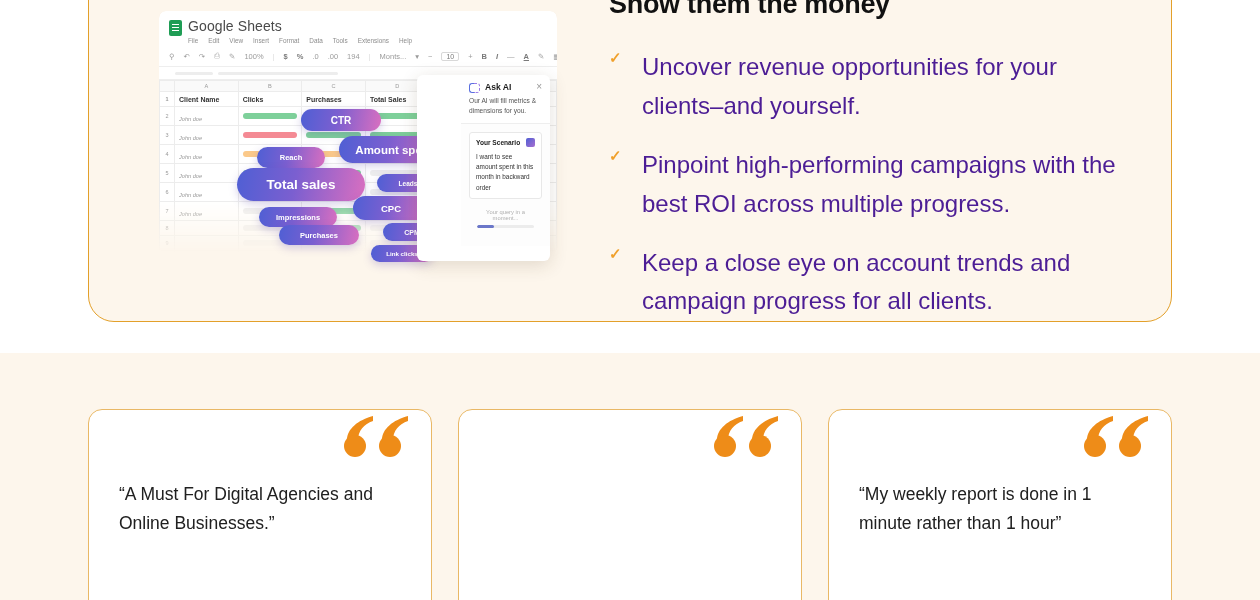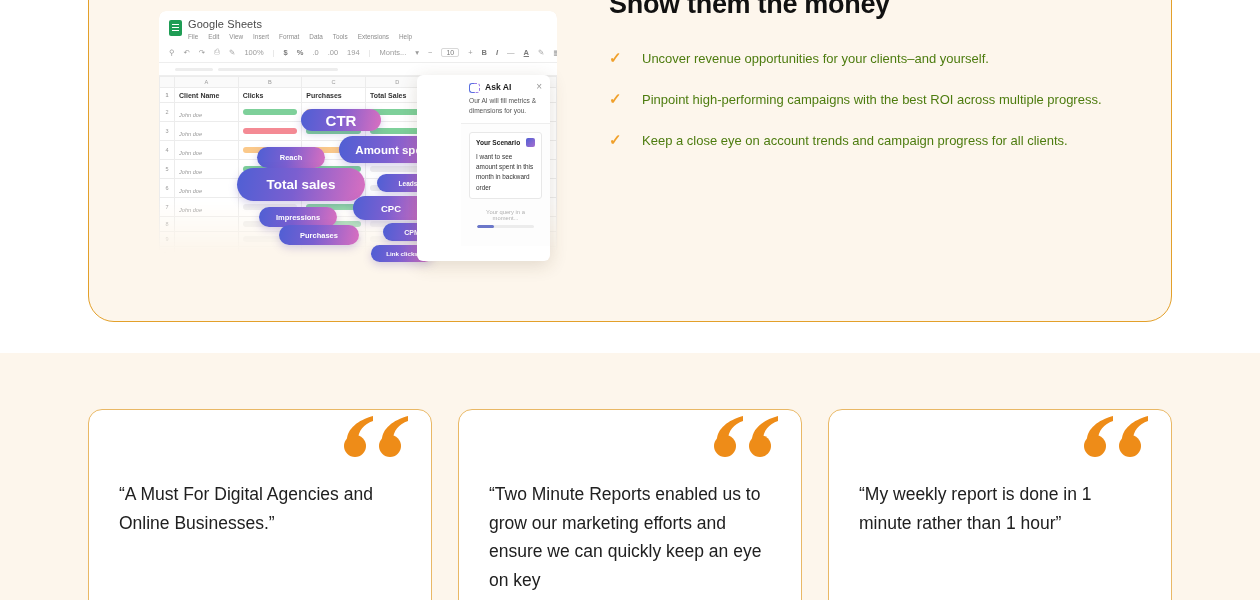--- a/index.html
+++ b/index.html
@@ -31,21 +31,21 @@
     background: #fff; border-radius: 7px;
     box-shadow: 0 5px 20px rgba(80,60,30,.13);
     overflow: hidden;
     -webkit-mask-image: linear-gradient(to bottom, #000 78%, rgba(0,0,0,0) 100%);
             mask-image: linear-gradient(to bottom, #000 78%, rgba(0,0,0,0) 100%);
   }
   .gs-head { display: flex; align-items: flex-start; gap: 6px; padding: 7px 8px 2px 10px; }
   .gs-logo { width: 13px; height: 16px; background: #1f9d55; border-radius: 2px; position: relative; flex: none; margin-top: 2px;}
   .gs-logo::after{content:"";position:absolute;left:3px;top:4px;width:7px;height:8px;
     background:repeating-linear-gradient(to bottom,#fff 0 1px,transparent 1px 3px);}
-  .gs-title { font-size: 11px; color: #4a4a4a; letter-spacing:.1px;}
+  .gs-title { font-size: 14px; color: #4a4a4a; letter-spacing:.1px;}
   .gs-menu { display: flex; gap: 10px; margin-top: 3px; }
   .gs-menu span { font-size: 6.4px; color: #8d8d8d; }
   .gs-toolbar {
     display: flex; align-items: center; gap: 9px;
     padding: 5px 10px; border-bottom: 1px solid #eee;
   }
   .ti { font-size: 7.5px; color: #9b9b9b; }
   .ti.b { font-weight: bold; color:#7a7a7a;}
   .ti.sep { color:#dcdcdc; }
   .zoombox { border:1px solid #d8d8d8; border-radius:2px; padding:0 4px; font-size:7px; color:#7a7a7a;}
@@ -104,21 +104,21 @@
   .foot-lbl{font-size:5.8px;color:#b0b0b0;}
   .prog{margin-top:4px;height:3px;border-radius:2px;background:#ececec;overflow:hidden;}
   .prog i{display:block;height:100%;background:#6b77c9;border-radius:2px;}
 
   
   .copy { position: absolute; left: 520px; top: 128px; width: 520px; }
   .feature-title { font-size: 27px; font-weight: bold; color: #111; letter-spacing:-.3px;}
   .blist { margin-top: 28px; }
   .brow { display: flex; gap: 19px; margin-bottom: 20px; }
   .check { flex:none; width:14px; height:20px; color:#f0a02b; font-size:15px; line-height:20px; font-weight:bold;}
-  .btext { font-size: 13px; color: #4d7c0f; line-height: 1.62; }
+  .btext { font-size: 24px; color: #4c1d95; line-height: 1.62; }
 
   
   .testi-band {
     position: absolute; left: 0; top: 353px; width: 1260px; height: 247px;
     background: #fdf6ec;
   }
   .tcards { position: absolute; left: 88px; top: 56px; display:flex; gap: 26px; }
   .tcard {
     width: 344px; height: 250px;
     background:#fff; border:1.3px solid #e9b866; border-radius: 14px;
@@ -347,21 +347,21 @@
                   <i class="bar e"></i>
                 </td>
                 <td></td>
                 <td></td>
               </tr>
             </tbody>
         </table>
       </div>
 
       <div class="pills" id="pill-layer">
-          <div class="pill" style="left: 152px; top: 98px; width: 80px; height: 22px; font-size: 15px;">CTR</div>
+          <div class="pill" style="left: 152px; top: 98px; width: 80px; height: 22px; font-size: 10px;">CTR</div>
           <div class="pill" style="left: 108px; top: 136px; width: 68px; height: 21px; font-size: 7.5px;">Reach</div>
           <div class="pill" style="left: 190px; top: 125px; width: 110px; height: 27px; font-size: 11.5px;">Amount spent</div>
           <div class="pill" style="left: 88px; top: 157px; width: 128px; height: 33px; font-size: 13.5px;">Total sales</div>
           <div class="pill" style="left: 228px; top: 163px; width: 62px; height: 18px; font-size: 6.5px;">Leads</div>
           <div class="pill" style="left: 110px; top: 196px; width: 78px; height: 20px; font-size: 7.5px;">Impressions</div>
           <div class="pill" style="left: 204px; top: 185px; width: 76px; height: 24px; font-size: 9.5px;">CPC</div>
           <div class="pill" style="left: 130px; top: 214px; width: 80px; height: 20px; font-size: 7.5px;">Purchases</div>
           <div class="pill" style="left: 234px; top: 212px; width: 58px; height: 18px; font-size: 7px;">CPM</div>
           <div class="pill" style="left: 222px; top: 234px; width: 62px; height: 17px; font-size: 6.2px;">Link clicks</div>
         </div>
@@ -438,21 +438,20 @@
   <circle cx="11" cy="30" r="11" fill="#ee8c18"></circle>
               </svg>
             </span>
                  <span class="qglyph">
               <svg width="30" height="44" viewBox="0 0 30 44">
   <path d="M29 0 C14 4 3 13 3 24 L14 24 C14 15 20 8 29 5 Z" fill="#ee8c18"></path>
   <circle cx="11" cy="30" r="11" fill="#ee8c18"></circle>
               </svg>
             </span>
           </div>
-          <div class="tquote">“Two Minute Reports enabled us to grow our marketing efforts and ensure we can quickly keep an eye on key</div>
         </div>
         <div class="tcard">
           <div class="qmark">
             <span class="qglyph">
               <svg width="30" height="44" viewBox="0 0 30 44">
   <path d="M29 0 C14 4 3 13 3 24 L14 24 C14 15 20 8 29 5 Z" fill="#ee8c18"></path>
   <circle cx="11" cy="30" r="11" fill="#ee8c18"></circle>
               </svg>
             </span>
                  <span class="qglyph">

